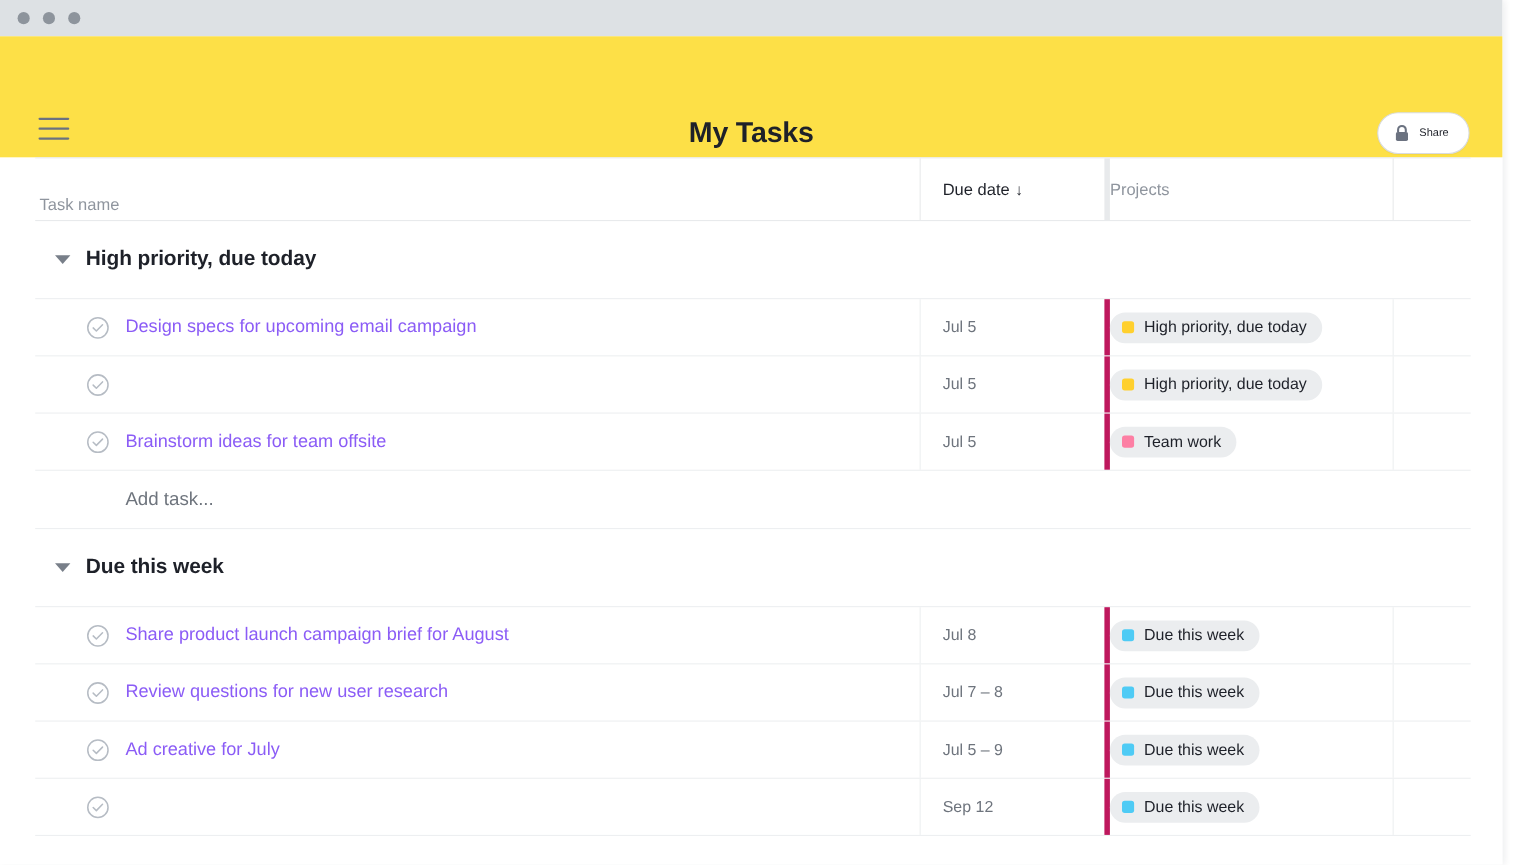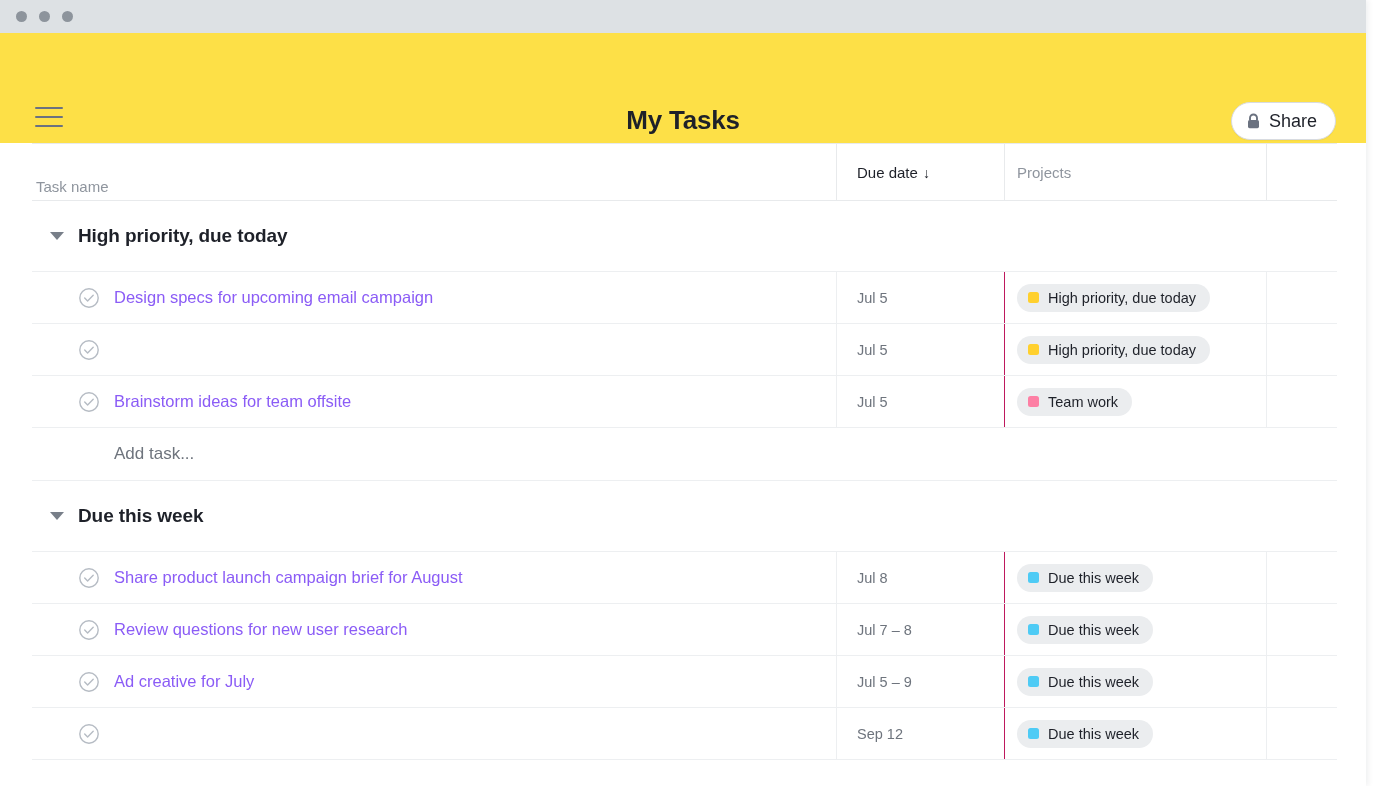--- a/index.html
+++ b/index.html
@@ -87,21 +87,21 @@
     height: 38px;
     padding: 0 18px 0 14px;
     border: 1px solid #d8dbe0;
     border-radius: 19px;
     background: #ffffff;
     box-sizing: border-box;
     cursor: pointer;
     box-shadow: 0 1px 1px rgba(17,24,39,0.03);
   }
   .share-btn .label {
-    font-size: 18px;
+    font-size: 10px;
     color: #1e2129;
     font-weight: 400;
   }
   .lock-icon { display: block; }
 
   
   .table {
     position: relative;
     margin: 0 32px 0 32px;
     width: 1305px;
@@ -128,23 +128,22 @@
     display: flex;
     align-items: center;
     padding-left: 20px;
     box-sizing: border-box;
     border-left: 1px solid #edeff1;
   }
   .cell-proj {
     width: 262px;
     display: flex;
     align-items: center;
-    padding-left: 12px;
-    box-sizing: border-box;
-    border-left: 1px solid #be185d;
+    box-sizing: border-box;
+    border-left: 5px solid #be185d;
   }
   .cell-extra {
     width: 70px;
     box-sizing: border-box;
     border-left: 1px solid #edeff1;
   }
   .row.head .cell-date,
   .row.head .cell-proj,
   .row.head .cell-extra { border-left-color: #e8eaec; }
 

